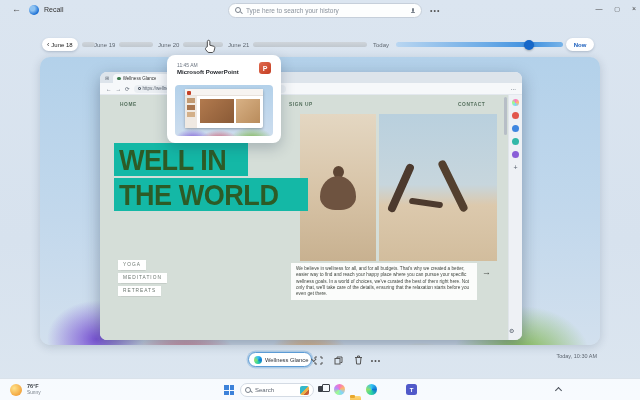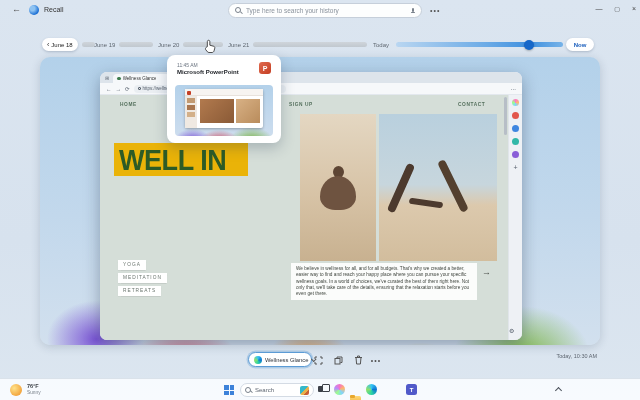--- a/index.html
+++ b/index.html
@@ -59,21 +59,21 @@
   
   .webpage{position:absolute;left:0;top:23px;width:422px;height:245px;background:#d5ded8;}
   .navlink{top:7px;font-size:4.8px;font-weight:bold;letter-spacing:.6px;color:#55705d;}
   .photo1{left:200px;top:19px;width:76px;height:147px;background:linear-gradient(180deg,#e4d7c2 0%,#d7c3a6 55%,#c8b190 100%);overflow:hidden;}
   .photo1 .fig{position:absolute;left:20px;top:62px;width:36px;height:34px;background:#6e5340;border-radius:50% 50% 42% 42%/60% 60% 38% 38%;}
   .photo1 .head{position:absolute;left:33px;top:52px;width:11px;height:12px;background:#5d4534;border-radius:50%;}
   .photo2{left:279px;top:19px;width:118px;height:147px;background:linear-gradient(180deg,#b9d0de 0%,#c7d6dd 48%,#dcc9ad 62%,#d2bd9d 100%);overflow:hidden;}
   .photo2 .f1{position:absolute;left:18px;top:48px;width:8px;height:52px;background:#4c3a2e;border-radius:4px;transform:rotate(24deg);}
   .photo2 .f2{position:absolute;left:70px;top:44px;width:8px;height:56px;background:#53402f;border-radius:4px;transform:rotate(-26deg);}
   .photo2 .f3{position:absolute;left:30px;top:86px;width:34px;height:6px;background:#4c3a2e;border-radius:3px;transform:rotate(8deg);}
-  .hblock{background:#eab308;position:absolute;overflow:visible;}
+  .hblock{background:#14b8a6;position:absolute;overflow:visible;}
   .htext{position:absolute;left:5px;top:1px;font-size:30px;font-weight:bold;color:#2d5b26;letter-spacing:-.5px;transform:scaleX(.9);transform-origin:left top;white-space:nowrap;line-height:31px;}
   .tag{position:absolute;background:#fff;padding:2px 5px 2.5px;font-size:4.8px;letter-spacing:1px;color:#6a756e;box-shadow:0 .5px 1px rgba(0,0,0,.08);}
   .para{left:191px;top:168px;width:186px;background:rgba(255,255,255,.9);padding:3px 5px;font-size:4.7px;line-height:6.3px;color:#40463f;}
   .parrow{left:382px;top:172px;font-size:9px;color:#4a4f4a;}
   .scrollbar{left:404px;top:2px;width:3px;height:38px;background:#b7bec7;border-radius:2px;}
   .esidebar{left:408px;top:0;width:14px;height:245px;background:#eef1f5;border-left:1px solid #e0e5ea;display:flex;flex-direction:column;align-items:center;padding-top:4px;gap:6px;}
   .sdot{width:7px;height:7px;border-radius:50%;}
   .copi{background:conic-gradient(#ff76c8,#ffb86b,#7fd4ff,#9dff8a,#ff76c8);}
   .sd1{background:#e2574c;}.sd2{background:#3e86e0;}.sd3{background:#31b8a8;}.sd4{background:#8a5fd8;}
   .splus{font-size:7px;color:#5a6470;line-height:7px;}
@@ -200,20 +200,23 @@
         </div>
         <div class="abs photo2">
           <div class="f1"></div>
           <div class="f2"></div>
           <div class="f3"></div>
         </div>
 
         <div class="hblock" style="left:14px;top:48px;width:134px;height:33px;">
           <span class="htext">WELL IN</span>
         </div>
+        <div class="hblock" style="left:14px;top:83px;width:194px;height:33px;">
+          <span class="htext">THE WORLD</span>
+        </div>
 
         <div class="tag" style="left:18px;top:165px;">YOGA</div>
         <div class="tag" style="left:18px;top:178px;">MEDITATION</div>
         <div class="tag" style="left:18px;top:191px;">RETREATS</div>
 
         <div class="abs para">We believe in wellness for all, and for all budgets. That's why we created a better, easier way to find and reach your happy place where you can pursue your specific wellness goals. In a world of choices, we've curated the best of them right here. Not only that, we'll take care of the details, ensuring that the relaxation starts before you even get there.</div>
         <div class="abs parrow">→</div>
 
         <div class="abs scrollbar"></div>
         <div class="abs esidebar">

